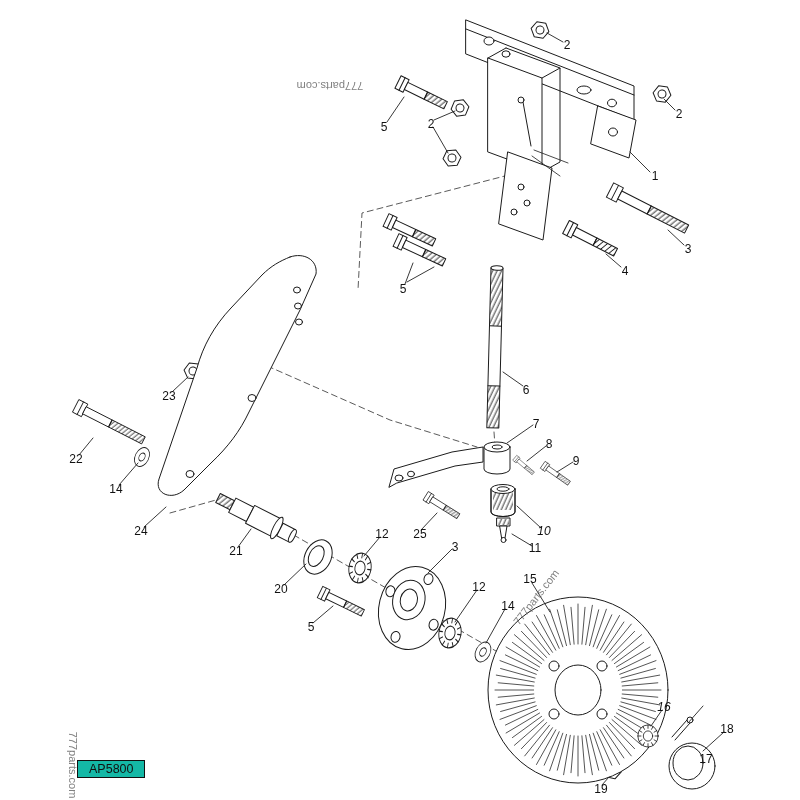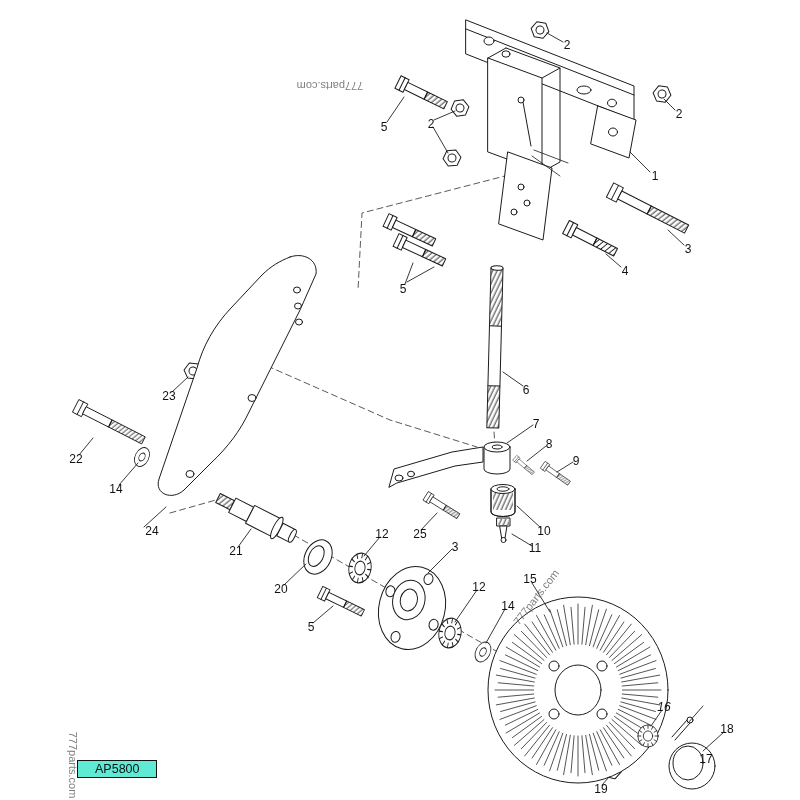--- a/index.html
+++ b/index.html
@@ -1,20 +1,20 @@
 <!DOCTYPE html>
 <html><head>
 <meta charset="utf-8">
 <style>
   html,body{margin:0;padding:0;width:800px;height:800px;overflow:hidden;background:#ffffff;}
   .page{position:relative;width:800px;height:800px;background:#ffffff;font-family:"Liberation Sans",sans-serif;}
   .page svg{position:absolute;left:0;top:0;}
   .callout{position:absolute;transform:translate(-50%,-50%);font:12px "Liberation Sans",sans-serif;color:#111;}
   .wm{position:absolute;font:11px "Liberation Sans",sans-serif;color:#6a6a6a;opacity:.85;white-space:nowrap;}
-  .code-box{position:absolute;left:77px;top:760px;border:1.5px solid #111;padding:1px 17px;font:12.5px "Liberation Sans",sans-serif;background:#5eead4;color:#111;}
+  .code-box{position:absolute;left:77px;top:760px;border:1.5px solid #111;padding:1px 11px;font:12.5px "Liberation Sans",sans-serif;background:#14b8a6;color:#111;}
 </style>
 </head>
 <body>
 
 <div class="page">
 
 <svg id="diagram-svg" viewBox="0 0 800 800" width="800" height="800" stroke-linecap="round" stroke-linejoin="round">
   <defs>
     <pattern id="thr" width="4" height="10" patternUnits="userSpaceOnUse" patternTransform="rotate(24)">
       <line x1="1.2" y1="0" x2="1.2" y2="10" stroke="#1c1c1c" stroke-width="0.9"></line>
@@ -325,37 +325,37 @@
       <div class="callout" style="left: 679px; top: 114px;">2</div>
       <div class="callout" style="left: 688px; top: 249px;">3</div>
       <div class="callout" style="left: 625px; top: 271px;">4</div>
       <div class="callout" style="left: 384px; top: 127px;">5</div>
       <div class="callout" style="left: 403px; top: 289px;">5</div>
       <div class="callout" style="left: 311px; top: 627px;">5</div>
       <div class="callout" style="left: 526px; top: 390px;">6</div>
       <div class="callout" style="left: 536px; top: 424px;">7</div>
       <div class="callout" style="left: 549px; top: 444px;">8</div>
       <div class="callout" style="left: 576px; top: 461px;">9</div>
-      <div class="callout" style="left: 544px; top: 531px;">10</div>
+      <div class="callout" style="left: 544px; top: 531px; font-style: italic;">10</div>
       <div class="callout" style="left: 535px; top: 548px;">11</div>
       <div class="callout" style="left: 382px; top: 534px;">12</div>
       <div class="callout" style="left: 479px; top: 587px;">12</div>
       <div class="callout" style="left: 455px; top: 547px;">3</div>
       <div class="callout" style="left: 116px; top: 489px;">14</div>
       <div class="callout" style="left: 508px; top: 606px;">14</div>
       <div class="callout" style="left: 530px; top: 579px;">15</div>
       <div class="callout" style="left: 664px; top: 707px; font-style: italic;">16</div>
       <div class="callout" style="left: 706px; top: 731px; margin-top: 28px;">17</div>
       <div class="callout" style="left: 727px; top: 729px;">18</div>
       <div class="callout" style="left: 601px; top: 789px;">19</div>
       <div class="callout" style="left: 281px; top: 589px; text-align: center;">20</div>
       <div class="callout" style="left: 236px; top: 551px; text-align: center;">21</div>
       <div class="callout" style="left: 76px; top: 459px;">22</div>
       <div class="callout" style="left: 169px; top: 396px;">23</div>
-      <div class="callout" style="left: 141px; top: 531px; margin-left: 11px;">24</div>
+      <div class="callout" style="left: 141px; top: 531px;">24</div>
       <div class="callout" style="left: 420px; top: 534px;">25</div>
     </div>
 <div id="watermarks">
       <div class="wm" style="left: 330px; top: 86px; transform: translate(-50%, -50%) rotate(180deg);">777parts.com</div>
       <div class="wm" style="left: 536px; top: 597px; transform: translate(-50%, -50%) rotate(-52deg);">777parts.com</div>
       <div class="wm" style="left: 73px; top: 765px; transform: translate(-50%, -50%) rotate(90deg);">777parts.com</div>
     </div>
 
 <div class="code-box">
   <span>AP5800</span>

